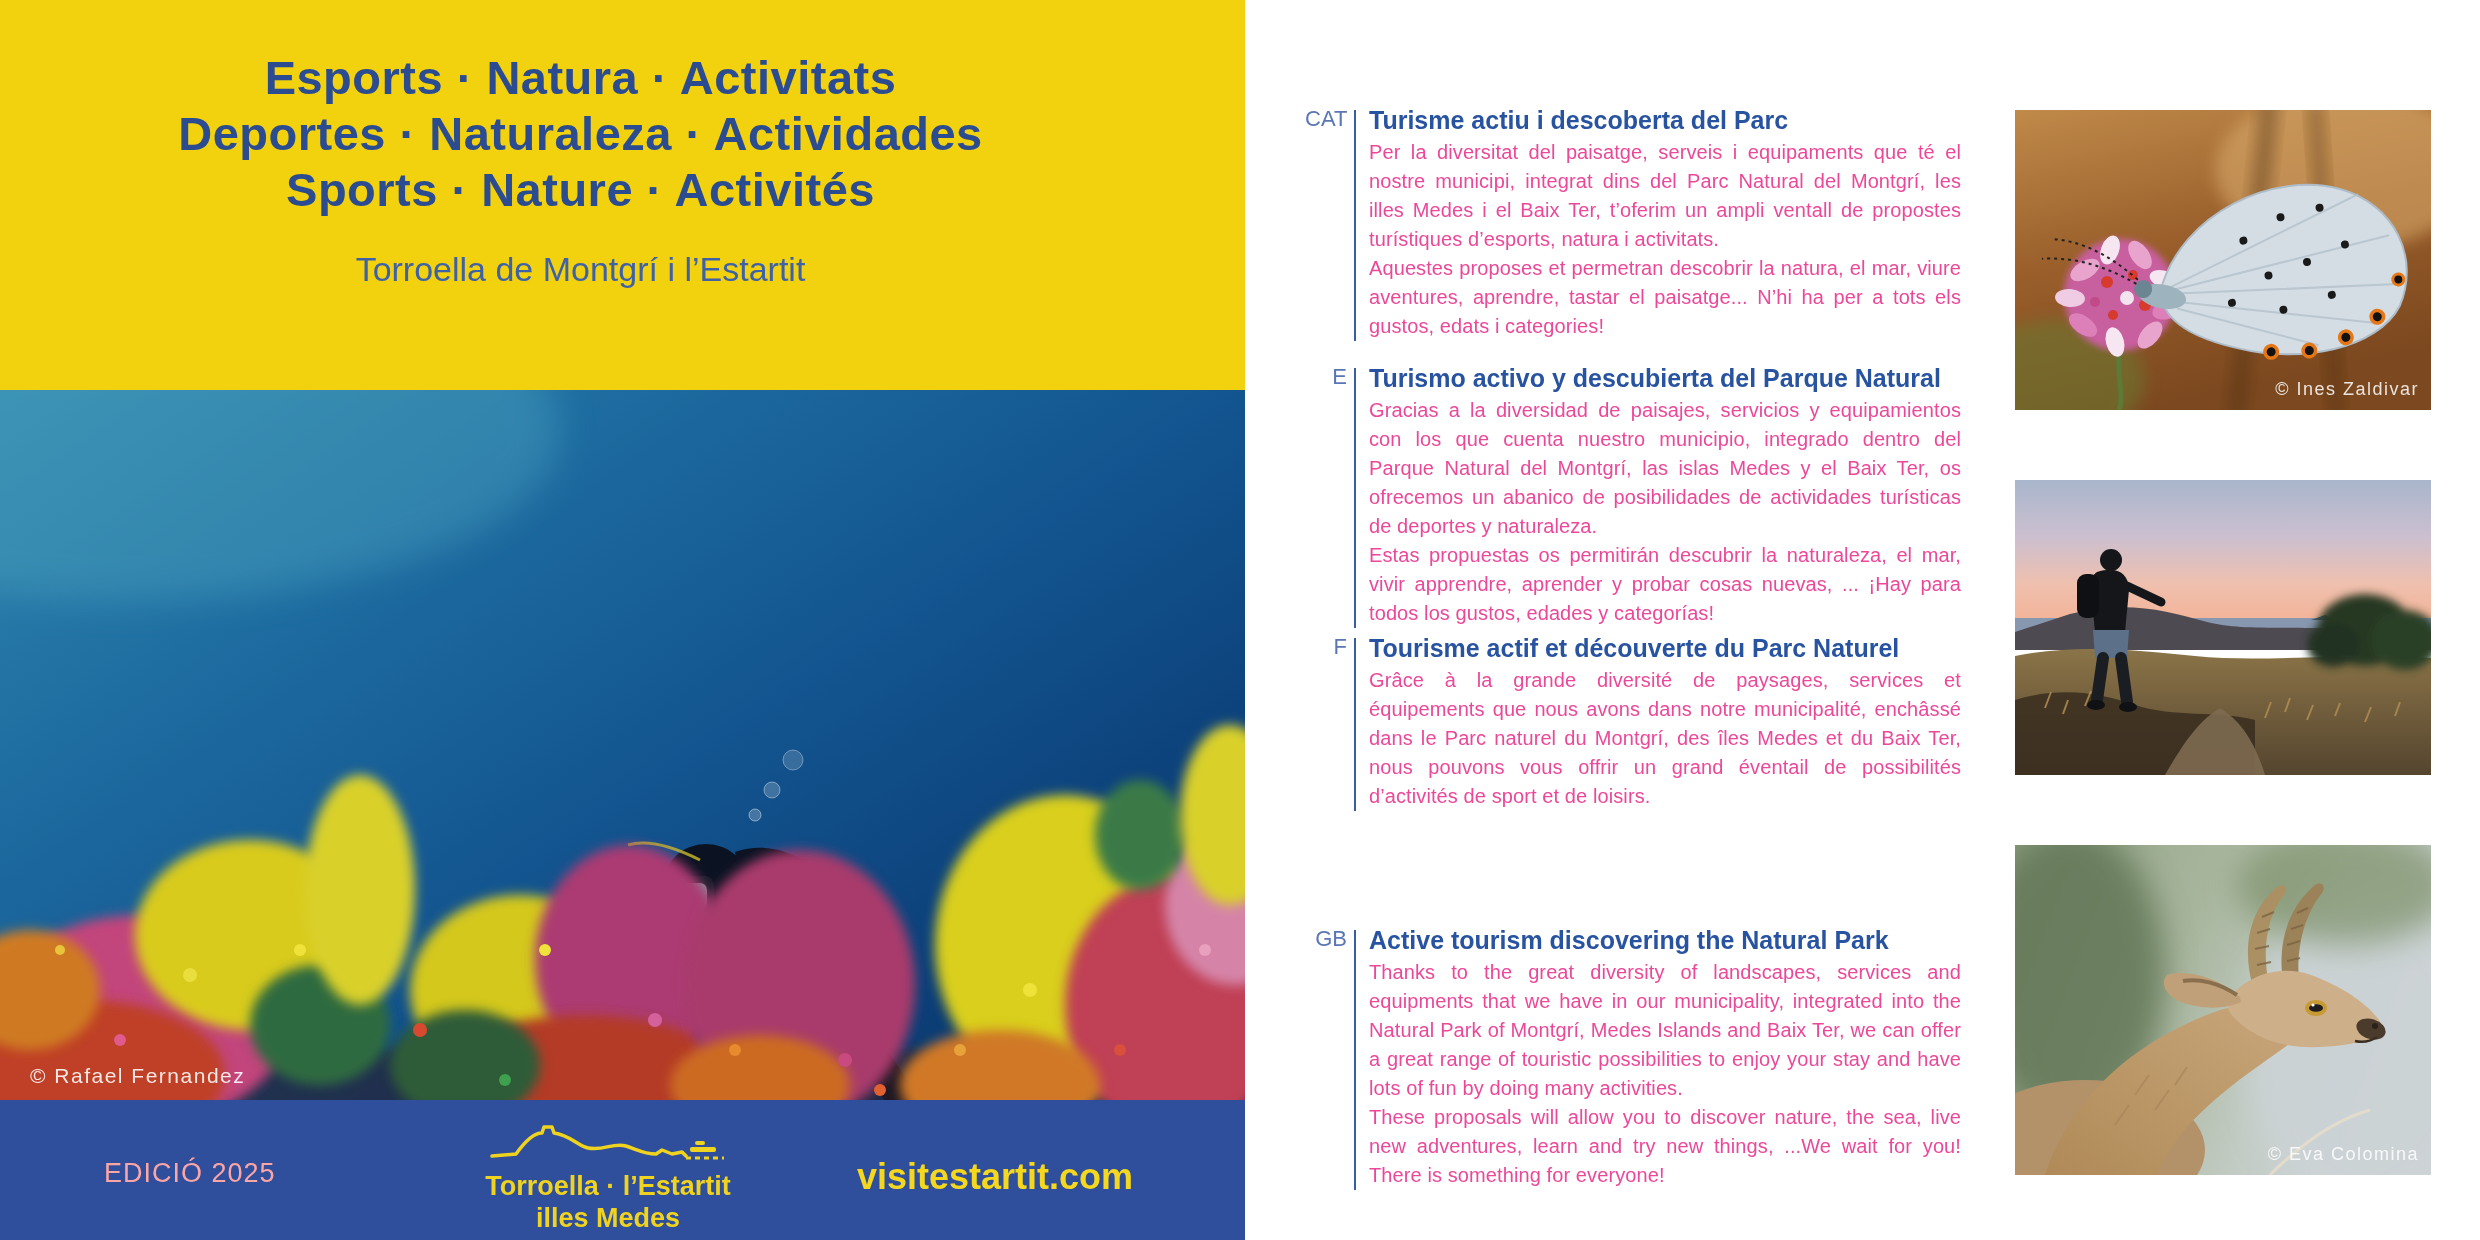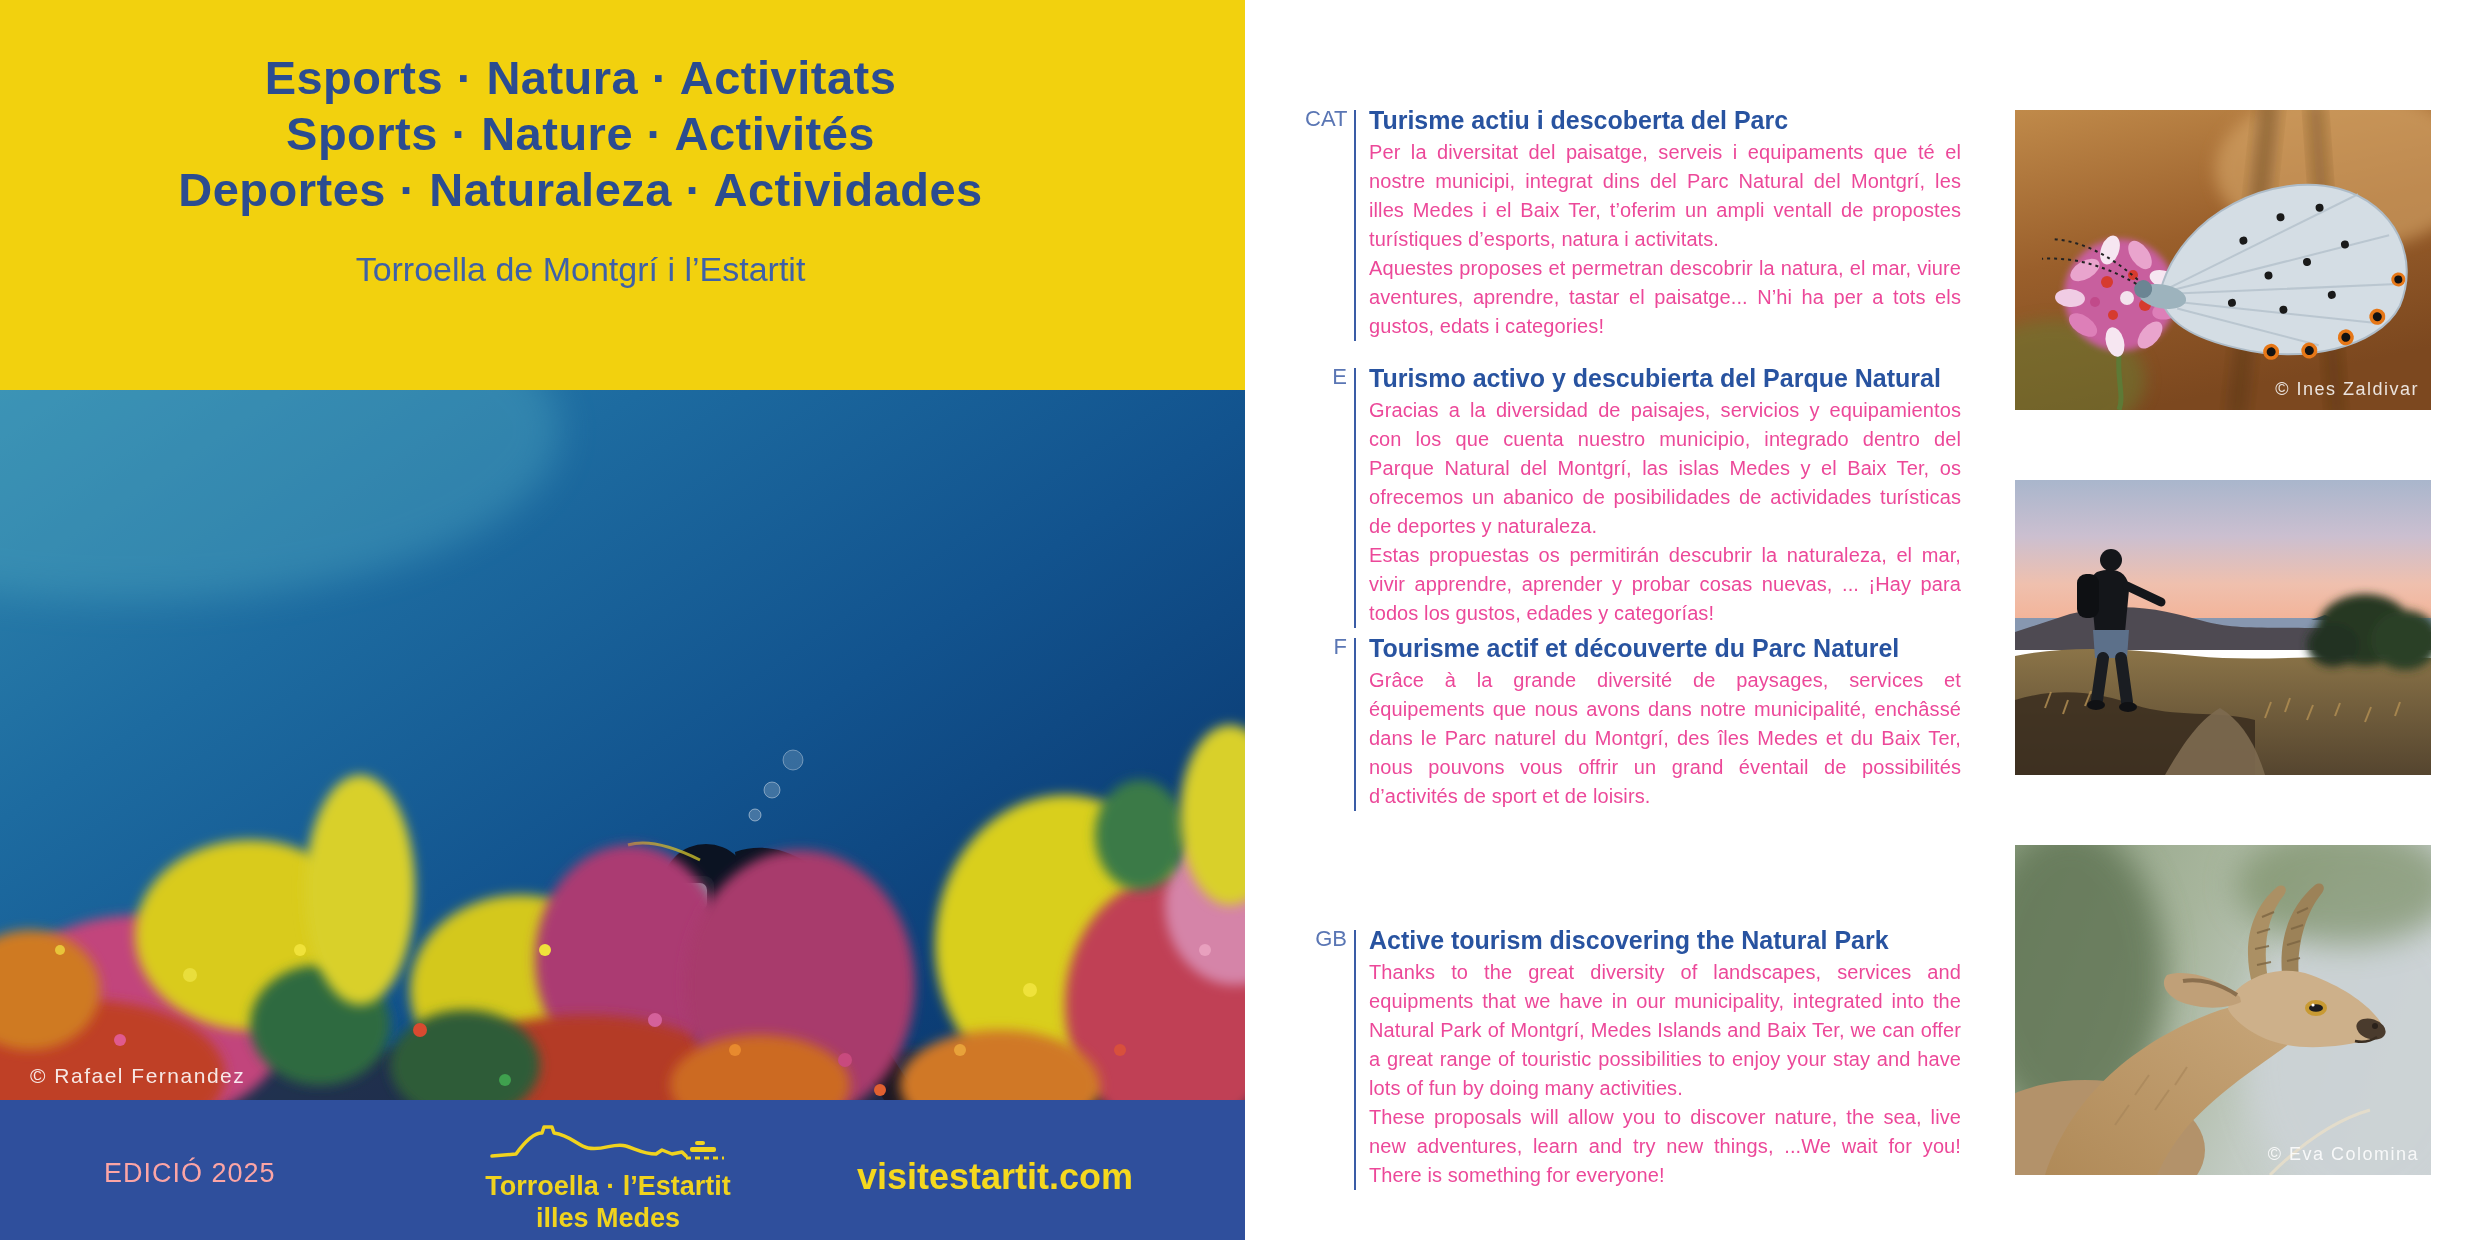--- a/index.html
+++ b/index.html
@@ -49,22 +49,22 @@
 </style>
 </head>
 <body>
 
 <div class="spread">
 
   <section class="left-page">
 
     <header class="cover-header">
       <div class="cover-title-line">Esports · Natura · Activitats</div>
+      <div class="cover-title-line">Deportes · Naturaleza · Actividades</div>
       <div class="cover-title-line">Sports · Nature · Activités</div>
-      <div class="cover-title-line">Deportes · Naturaleza · Actividades</div>
       <div class="cover-subtitle">Torroella de Montgrí i l’Estartit</div>
     </header>
 
     <div class="cover-photo">
       <svg width="1245" height="710" viewBox="0 0 1245 710">
         <defs>
           <linearGradient id="water" x1="0" y1="0" x2="1" y2="0.85">
             <stop offset="0" stop-color="#2F86AE"></stop>
             <stop offset="0.3" stop-color="#1D6BA0"></stop>
             <stop offset="0.6" stop-color="#12538E"></stop>

